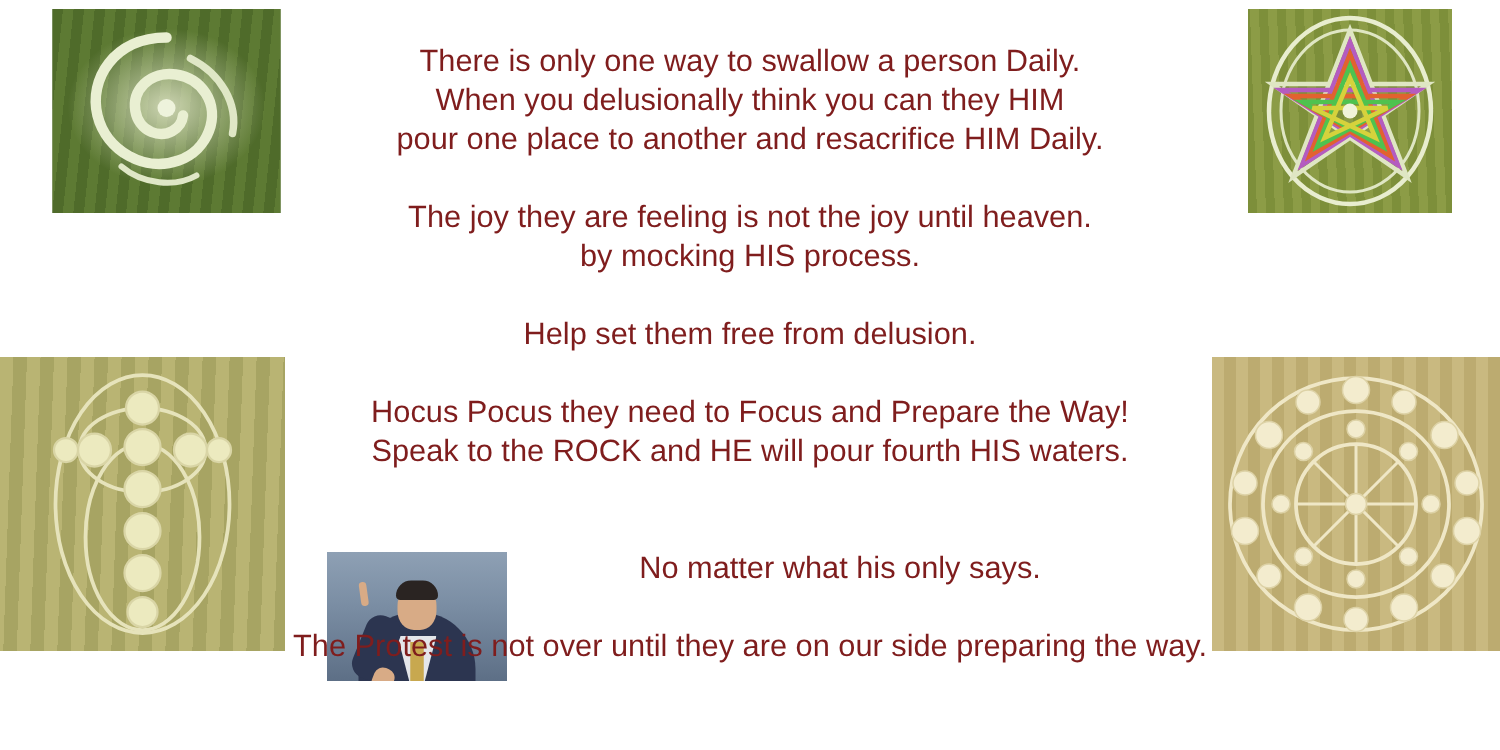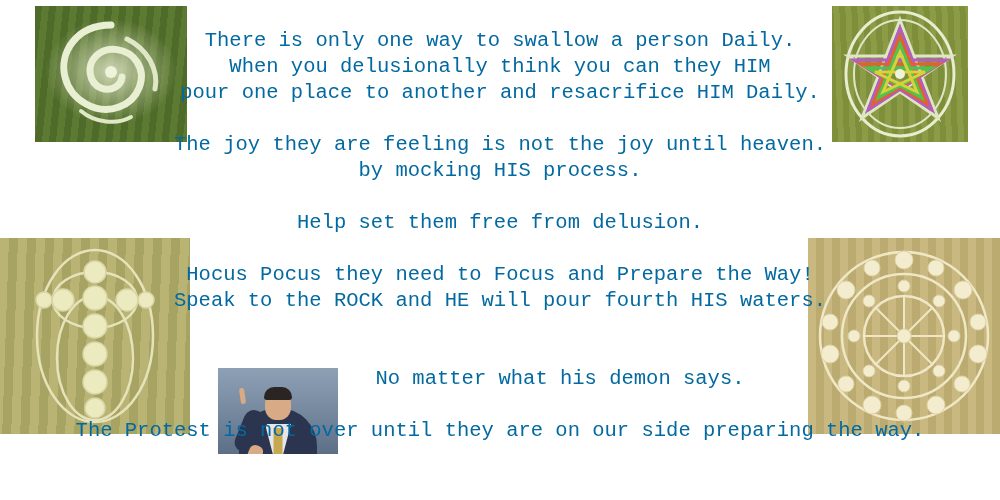--- a/index.html
+++ b/index.html
@@ -25,24 +25,24 @@
     position: absolute;
     left: 0;
     top: 0;
     width: 1000px;
     height: 500px;
     text-align: center;
     z-index: 5;
     pointer-events: none;
   }
   .line {
-    font-family: Liberation Mono, monospace;
+    font-family: Liberation Sans, sans-serif;
     font-size: 20.5px;
     line-height: 26px;
-    color: #0369a1;
+    color: #7f1d1d;
     white-space: pre;
   }
   .spacer {
     height: 26px;
   }
   .pad-top {
     height: 28px;
   }
 
   
@@ -302,18 +302,18 @@
     <div class="spacer"></div>
     <div class="line">The joy they are feeling is not the joy until heaven.</div>
     <div class="line">by mocking HIS process.</div>
     <div class="spacer"></div>
     <div class="line">Help set them free from delusion.</div>
     <div class="spacer"></div>
     <div class="line">Hocus Pocus they need to Focus and Prepare the Way!</div>
     <div class="line">Speak to the ROCK and HE will pour fourth HIS waters.</div>
     <div class="spacer"></div>
     <div class="spacer"></div>
-    <div class="line" style="padding-left:120px;">No matter what his demon says.</div>
+    <div class="line" style="padding-left:120px;">No matter what his only says.</div>
     <div class="spacer"></div>
     <div class="line">The Protest is not over until they are on our side preparing the way.</div>
   </div>
 
 </div>
 
 </body></html>

